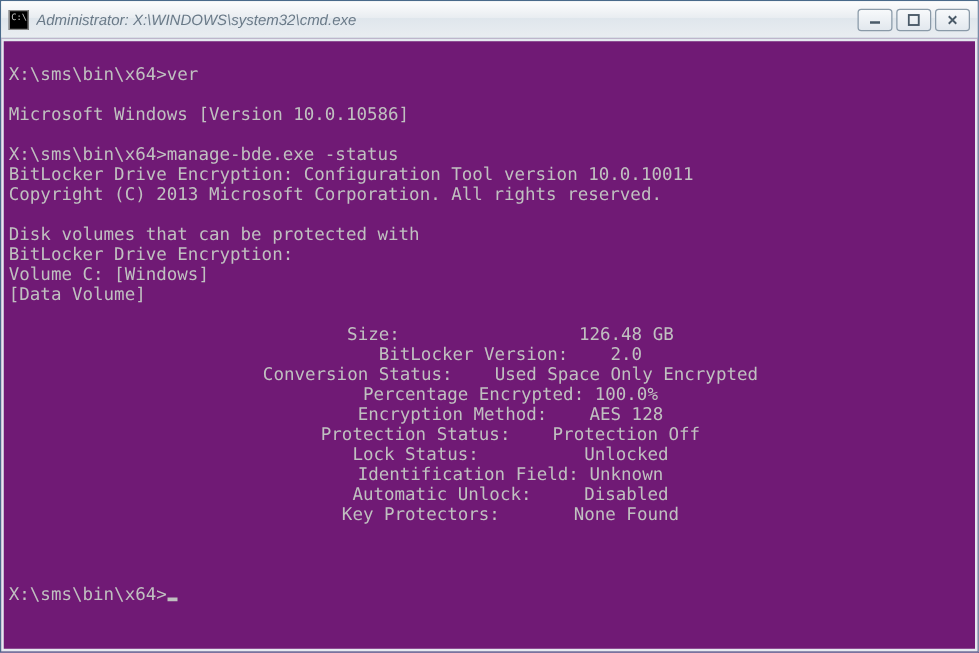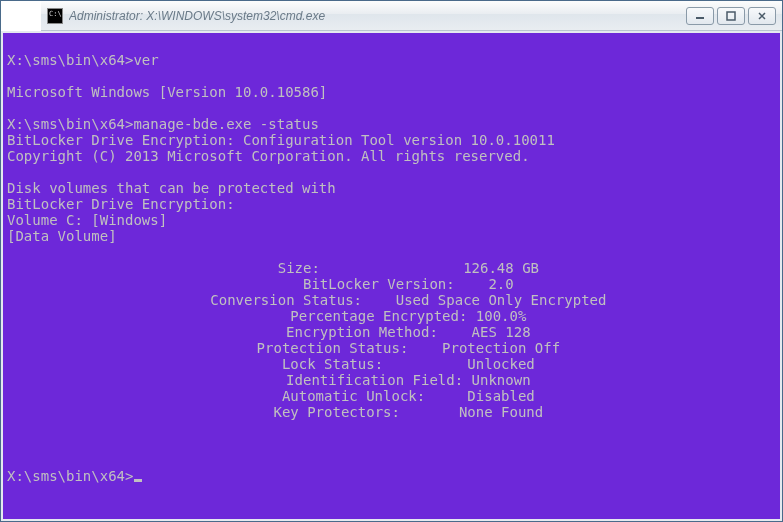--- a/index.html
+++ b/index.html
@@ -19,21 +19,20 @@
       display: flex;
       flex-direction: column;
     }
     .titlebar {
       height: 30px;
       background: linear-gradient(#fdfdfd, #e9edf1 45%, #dfe6ec 46%, #e9edf1);
       border-bottom: 1px solid #b8c4cf;
       display: flex;
       align-items: center;
       padding: 0 2px 0 6px;
-      margin-left: 40px;
     }
     .app-icon {
       width: 16px;
       height: 16px;
       background: #000;
       border: 1px solid #888;
       margin-right: 6px;
       display: flex;
       align-items: center;
       justify-content: center;
@@ -70,21 +69,21 @@
       border-radius: 3px;
       background: linear-gradient(#f7f9fb, #e2e8ee);
       display: flex;
       align-items: center;
       justify-content: center;
       cursor: default;
     }
     .win-btn svg { display: block; }
     .terminal {
       flex: 1;
-      background: #6d28d9;
+      background: #701a75;
       color: #c0c0c0;
       font-family: Consolas, "Lucida Console", monospace;
       font-size: 14px;
       line-height: 16px;
       padding: 3px 4px;
       overflow: hidden;
       white-space: pre;
       border: 2px solid #e4e9ef;
       border-top: 2px solid #e4e9ef;
     }

